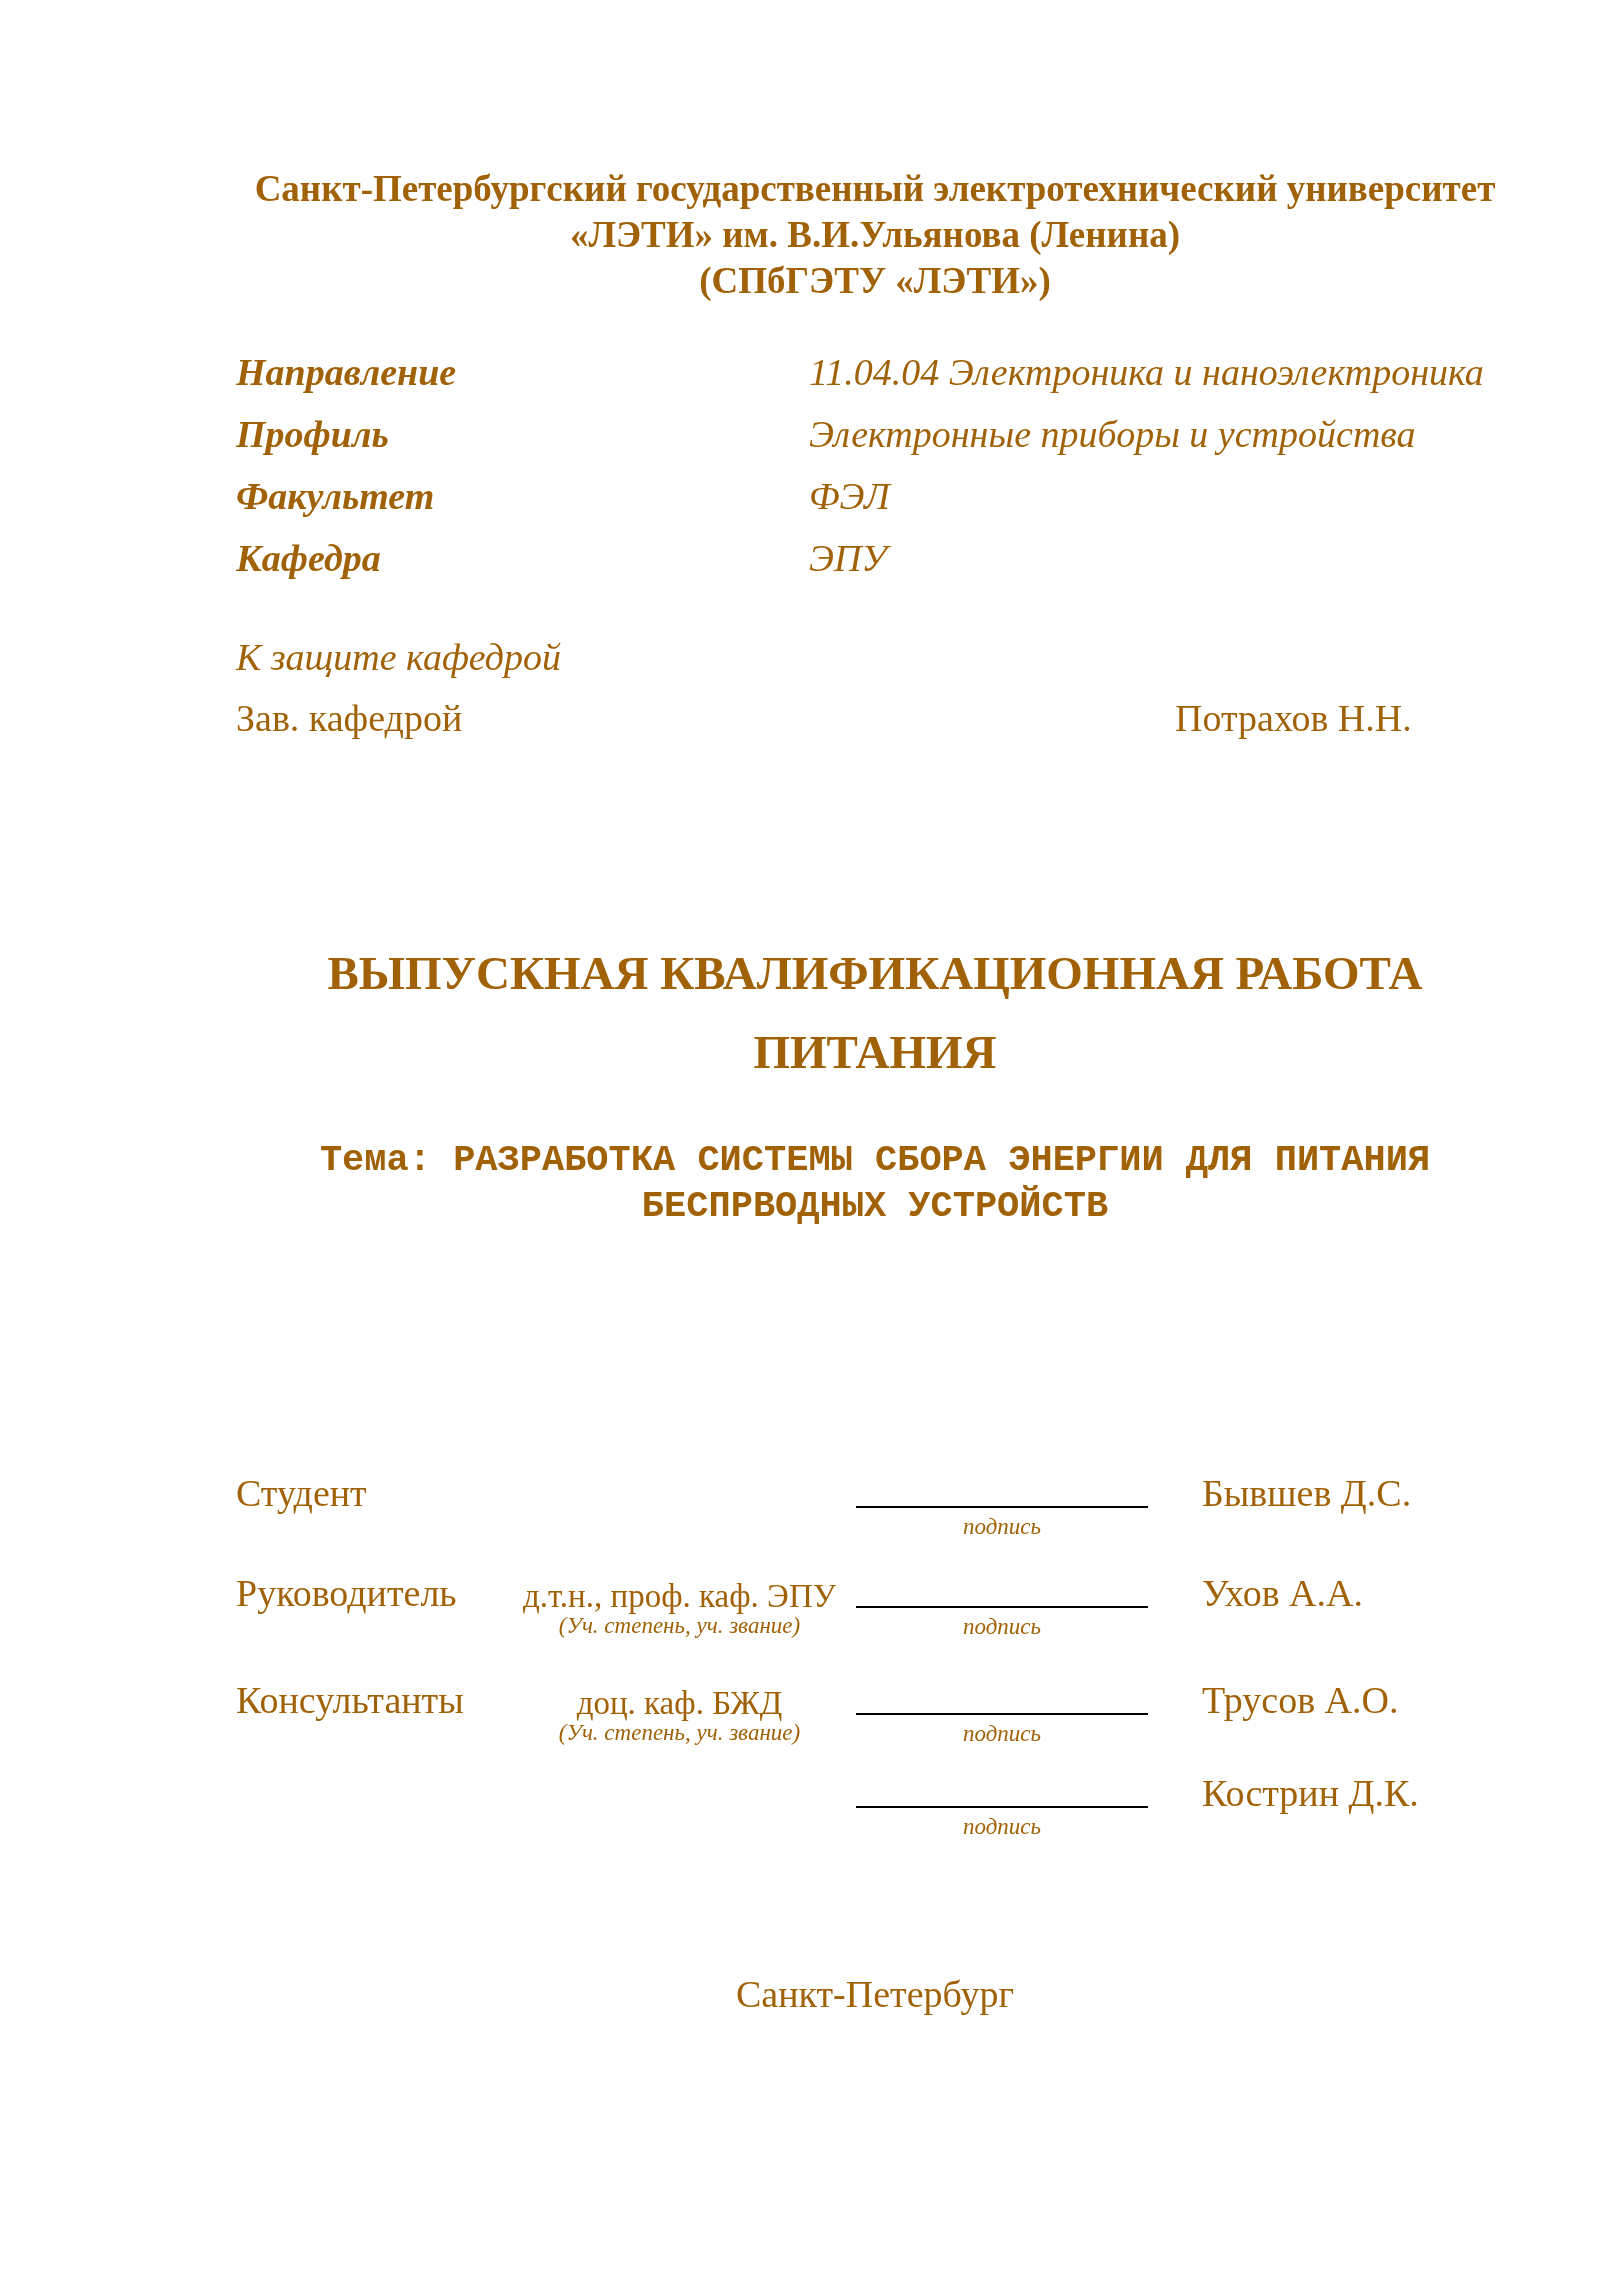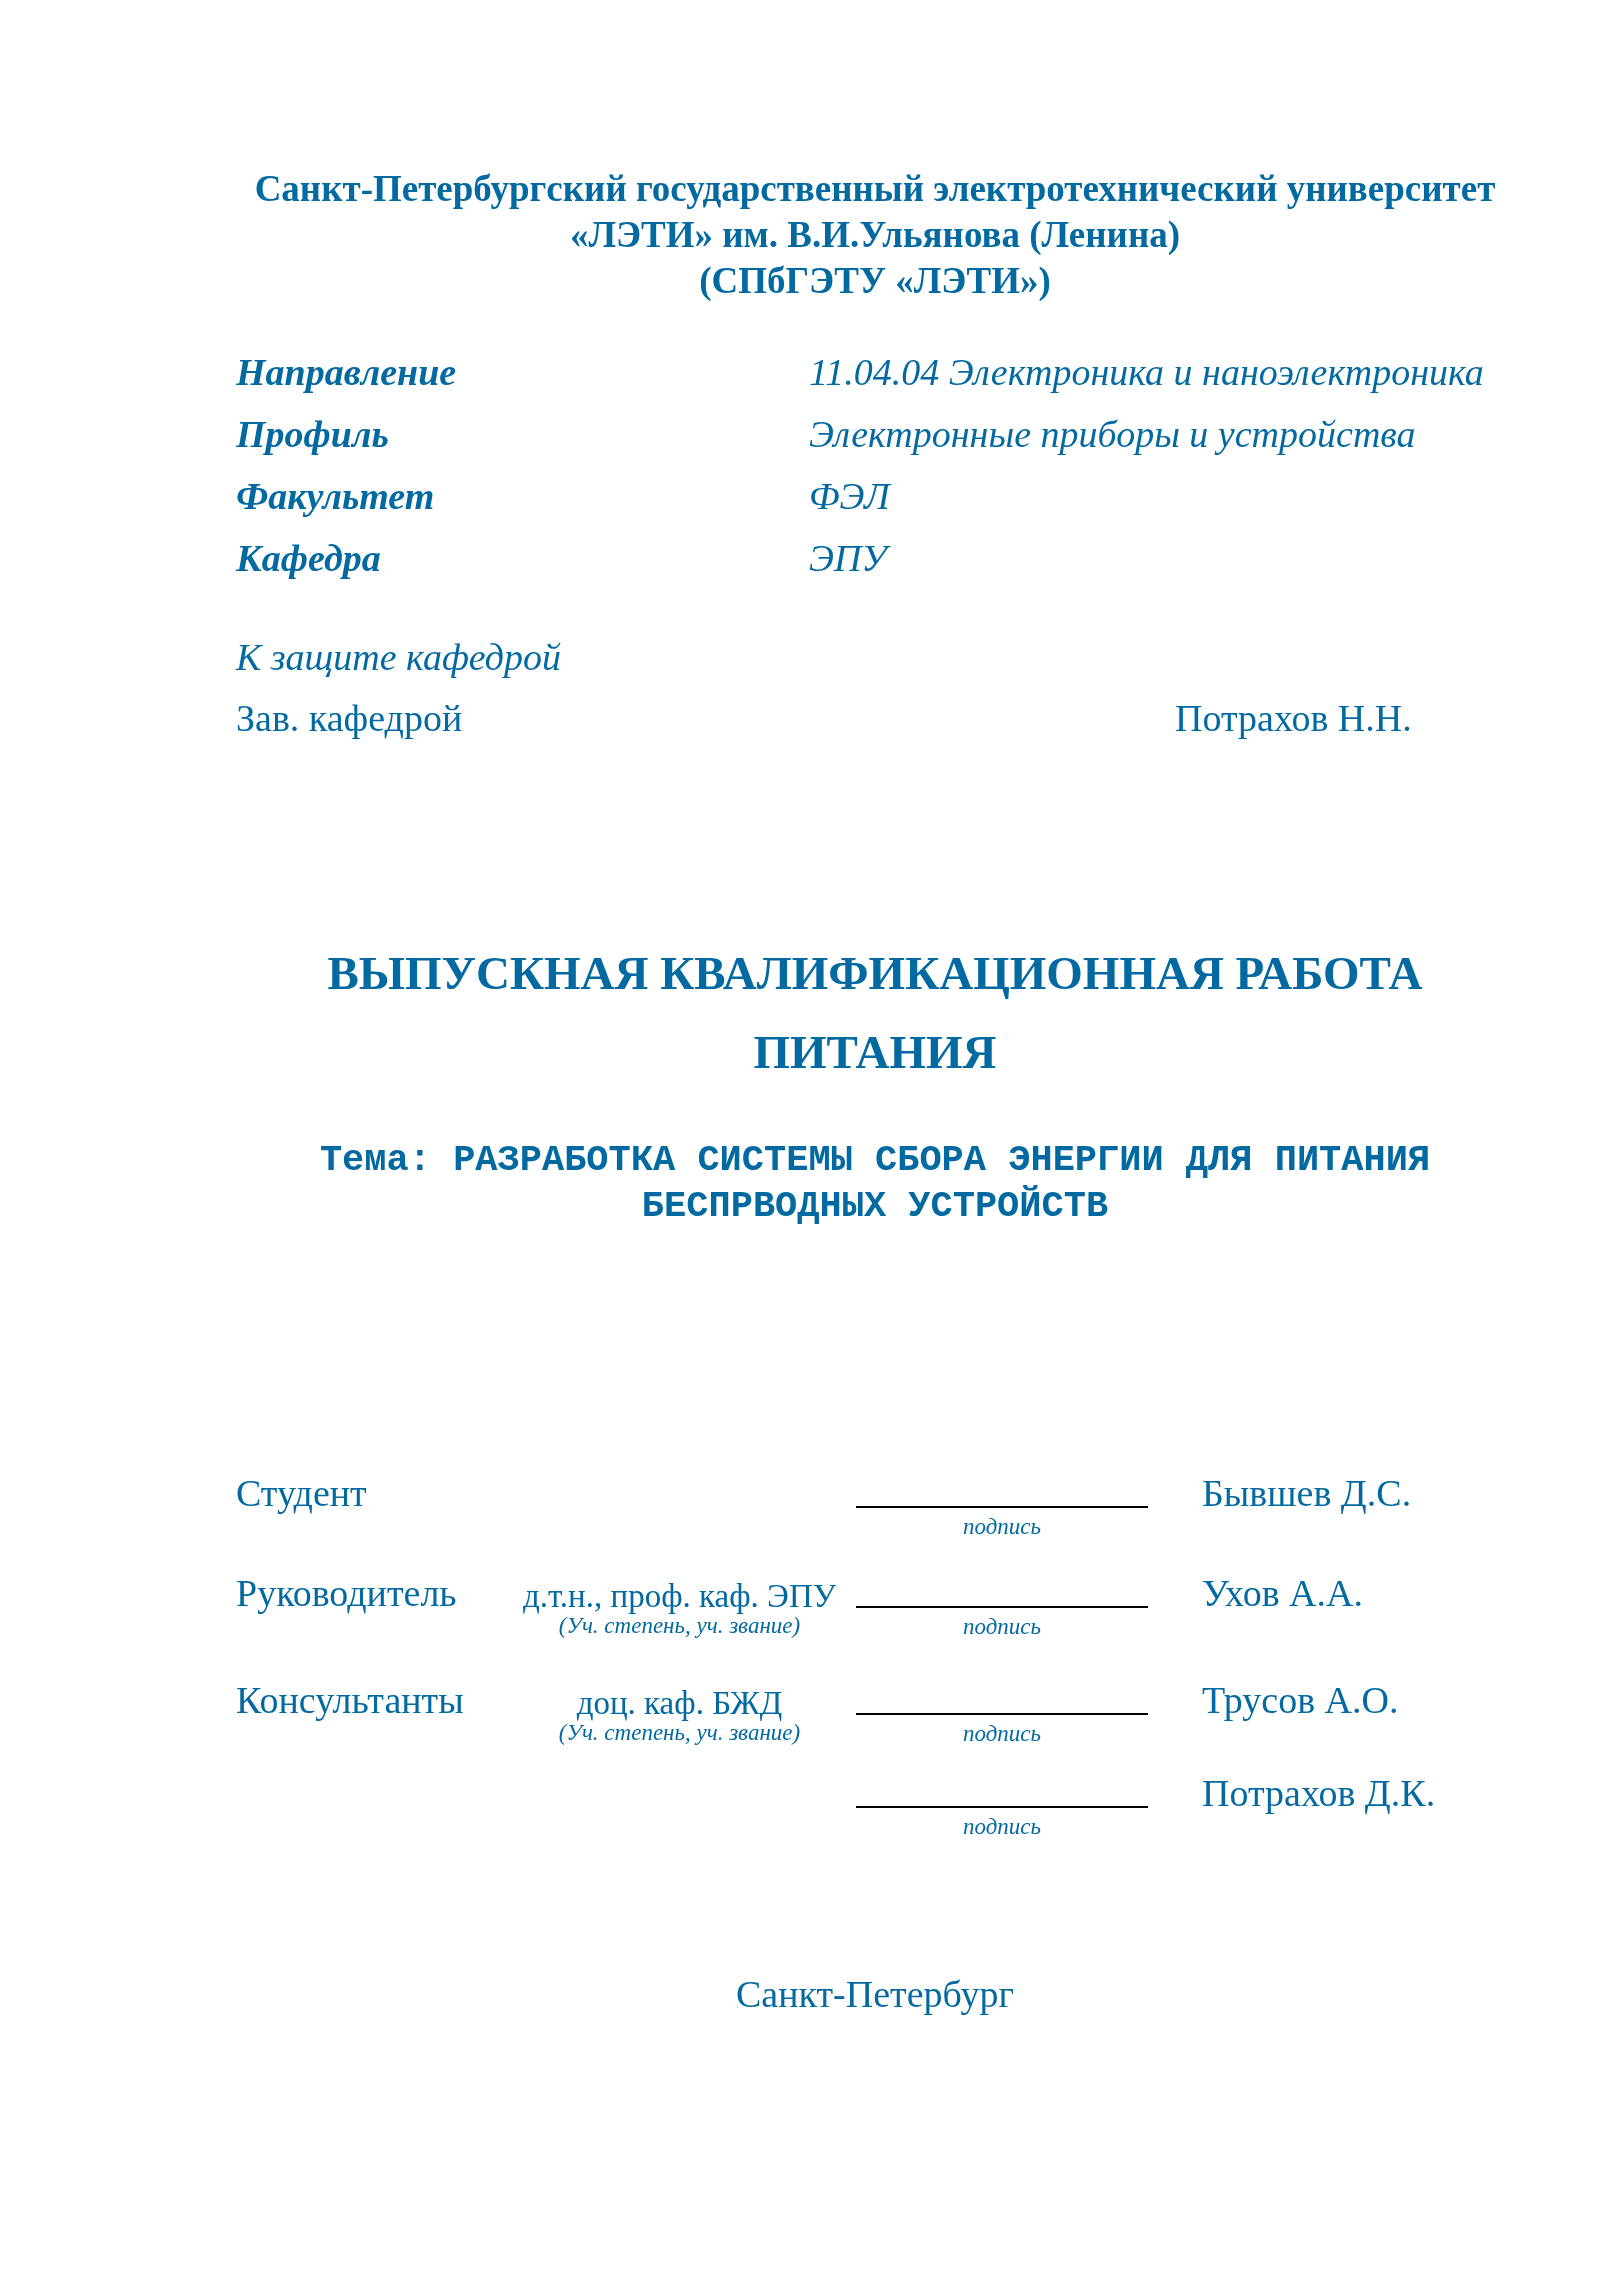--- a/index.html
+++ b/index.html
@@ -2,21 +2,21 @@
 <html lang="ru" style="font-size:12.6px"><head>
 <meta charset="utf-8">
 <style>
   * { margin:0; padding:0; box-sizing:border-box; }
   html,body { background:#ffffff; }
   .page {
     position:relative;
     width:1623px;
     height:2295px;
     background:#ffffff;
-    color:#0369a1;
+    color:#a16207;
     font-family:"Liberation Serif","DejaVu Serif",serif;
     overflow:hidden;
   }
   
   .header {
     position:absolute; top:166px; left:236px; width:1278px;
     text-align:center; font-weight:bold; font-size:37px; line-height:46px;
   }
   
   .fields { position:absolute; top:352px; left:236px; width:1278px;font-style:italic; }
@@ -142,19 +142,19 @@
     <div class="sig-qual">доц. каф. БЖД</div>
     <div class="sig-qual-caption">(Уч. степень, уч. звание)</div>
     <div class="sig-line"></div>
     <div class="sig-caption">подпись</div>
     <span class="sig-name">Трусов А.О.</span>
   </div>
 
   <div class="sig-row row-consultant2">
     <div class="sig-line"></div>
     <div class="sig-caption">подпись</div>
-    <span class="sig-name">Потрахов Д.К.</span>
+    <span class="sig-name">Кострин Д.К.</span>
   </div>
 
   <div class="footer-city">Санкт-Петербург</div>
 
 </div>
 
 
 </body></html>

